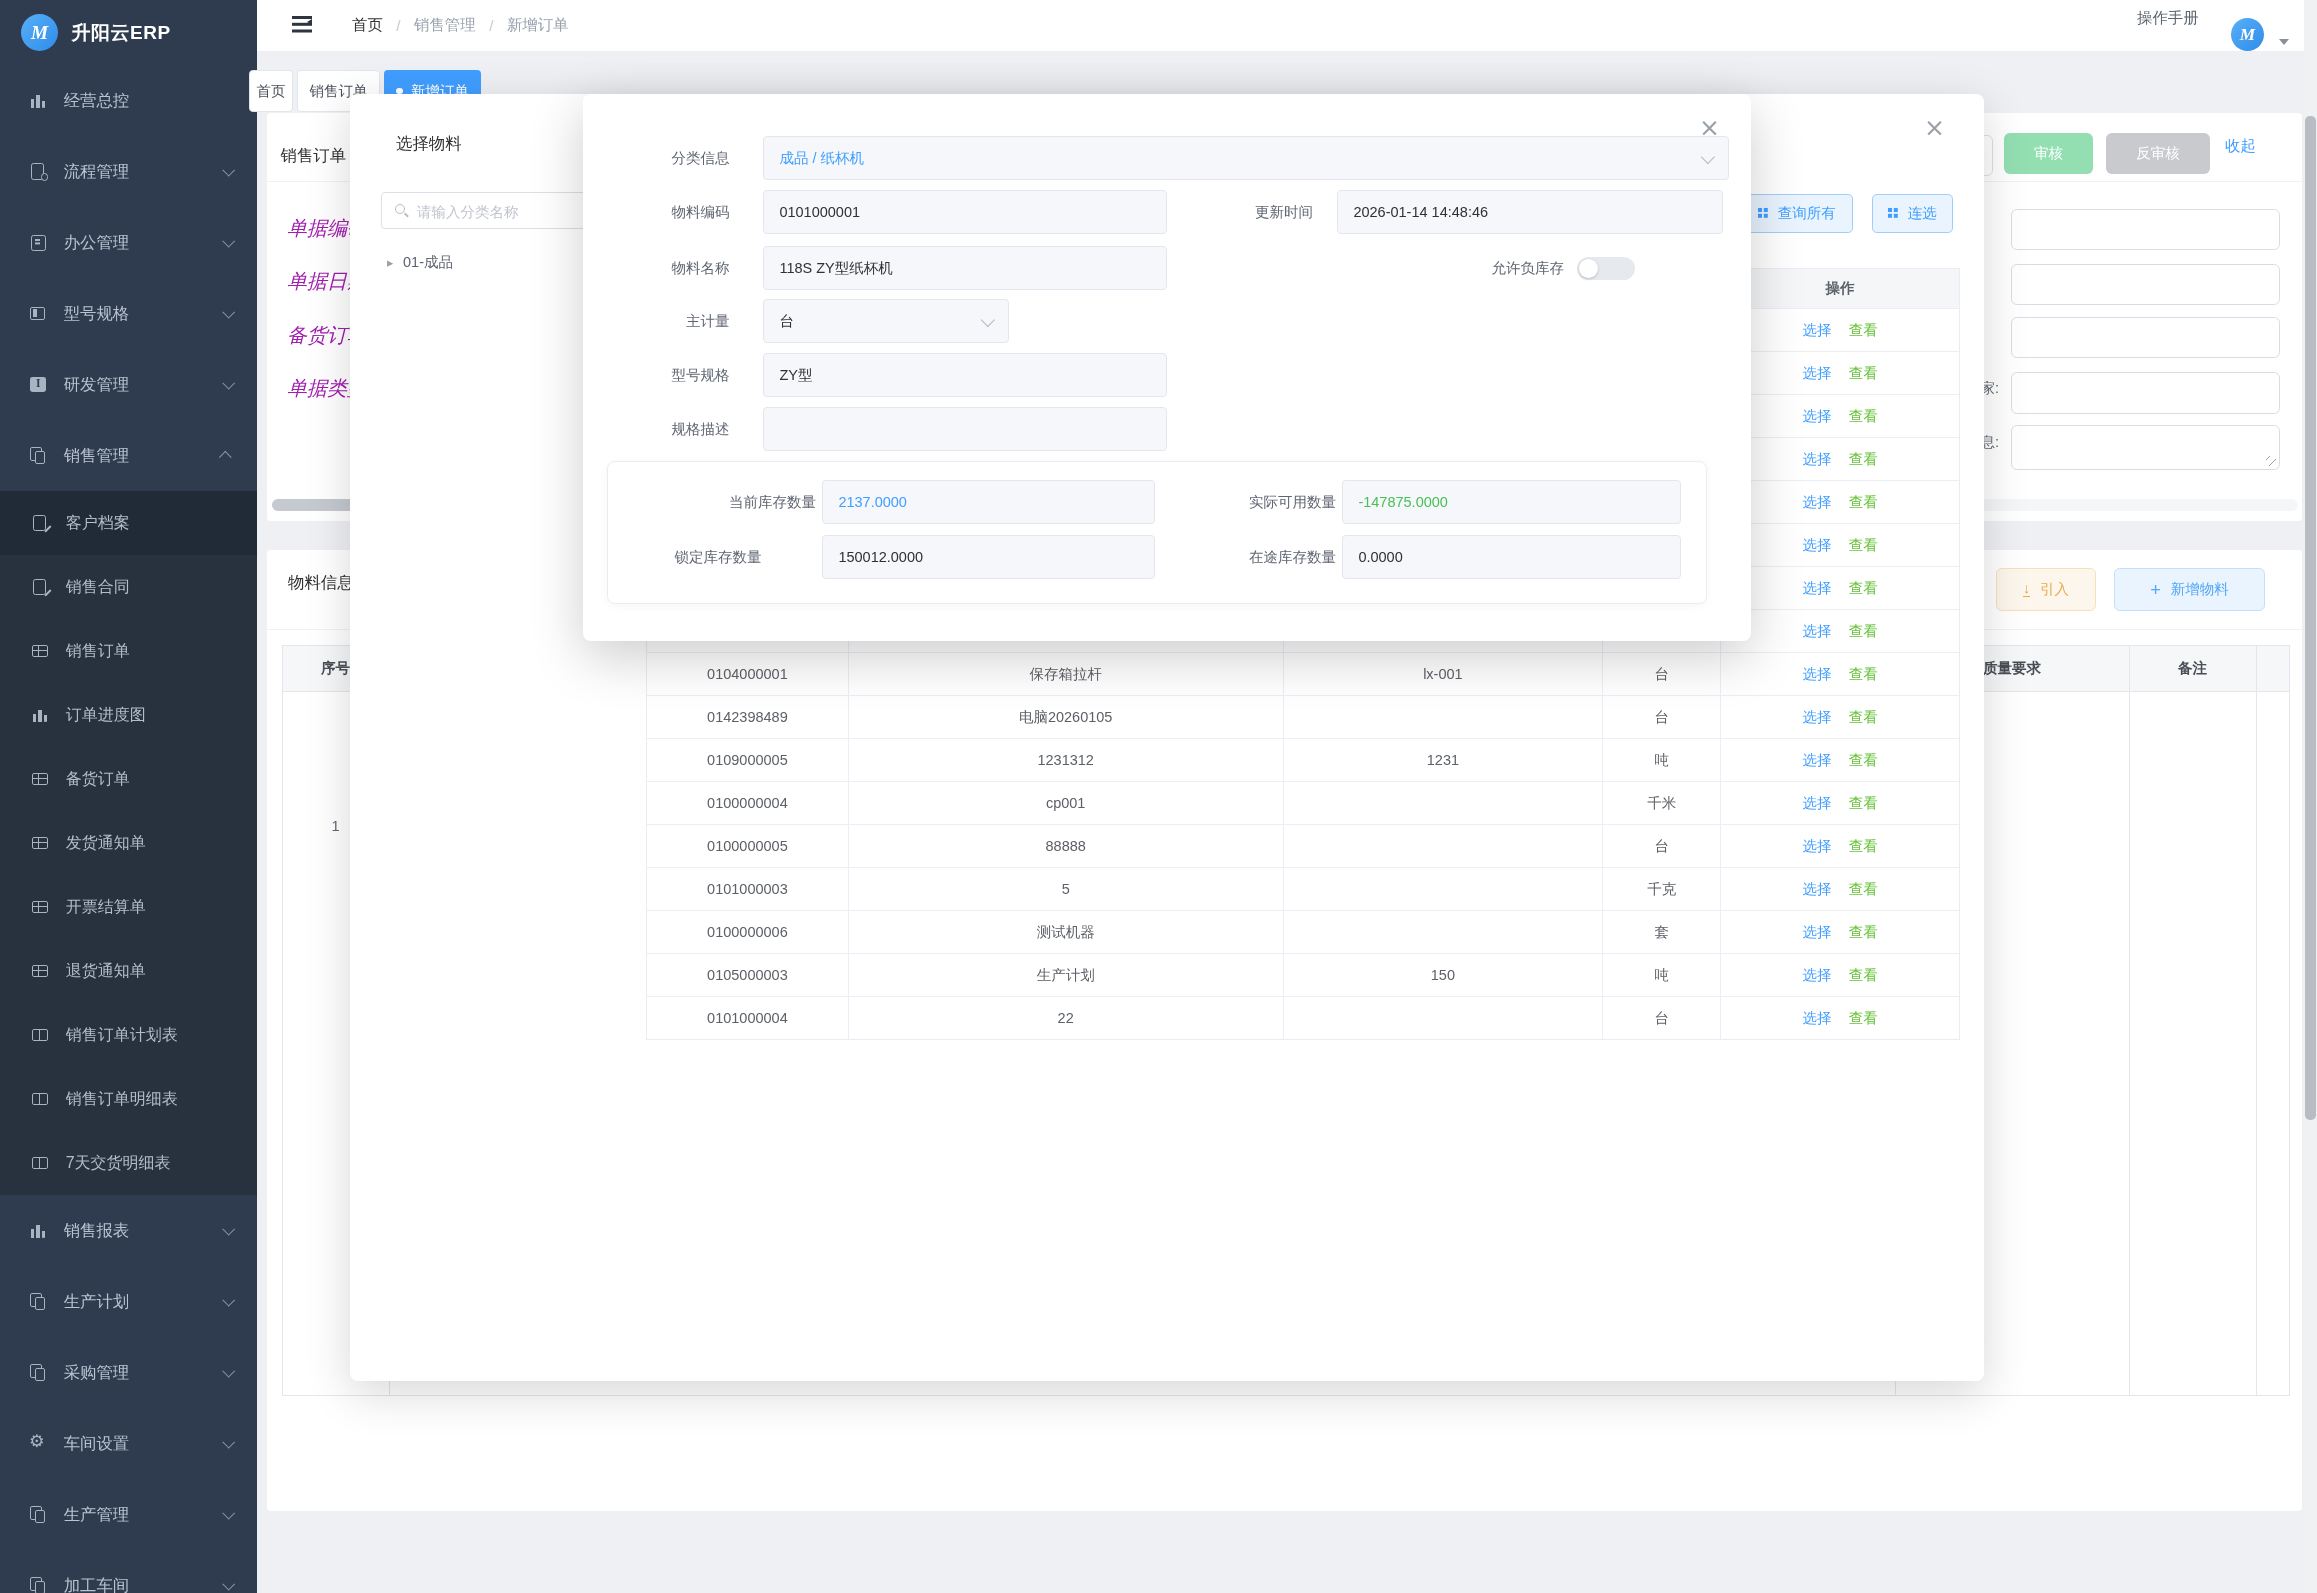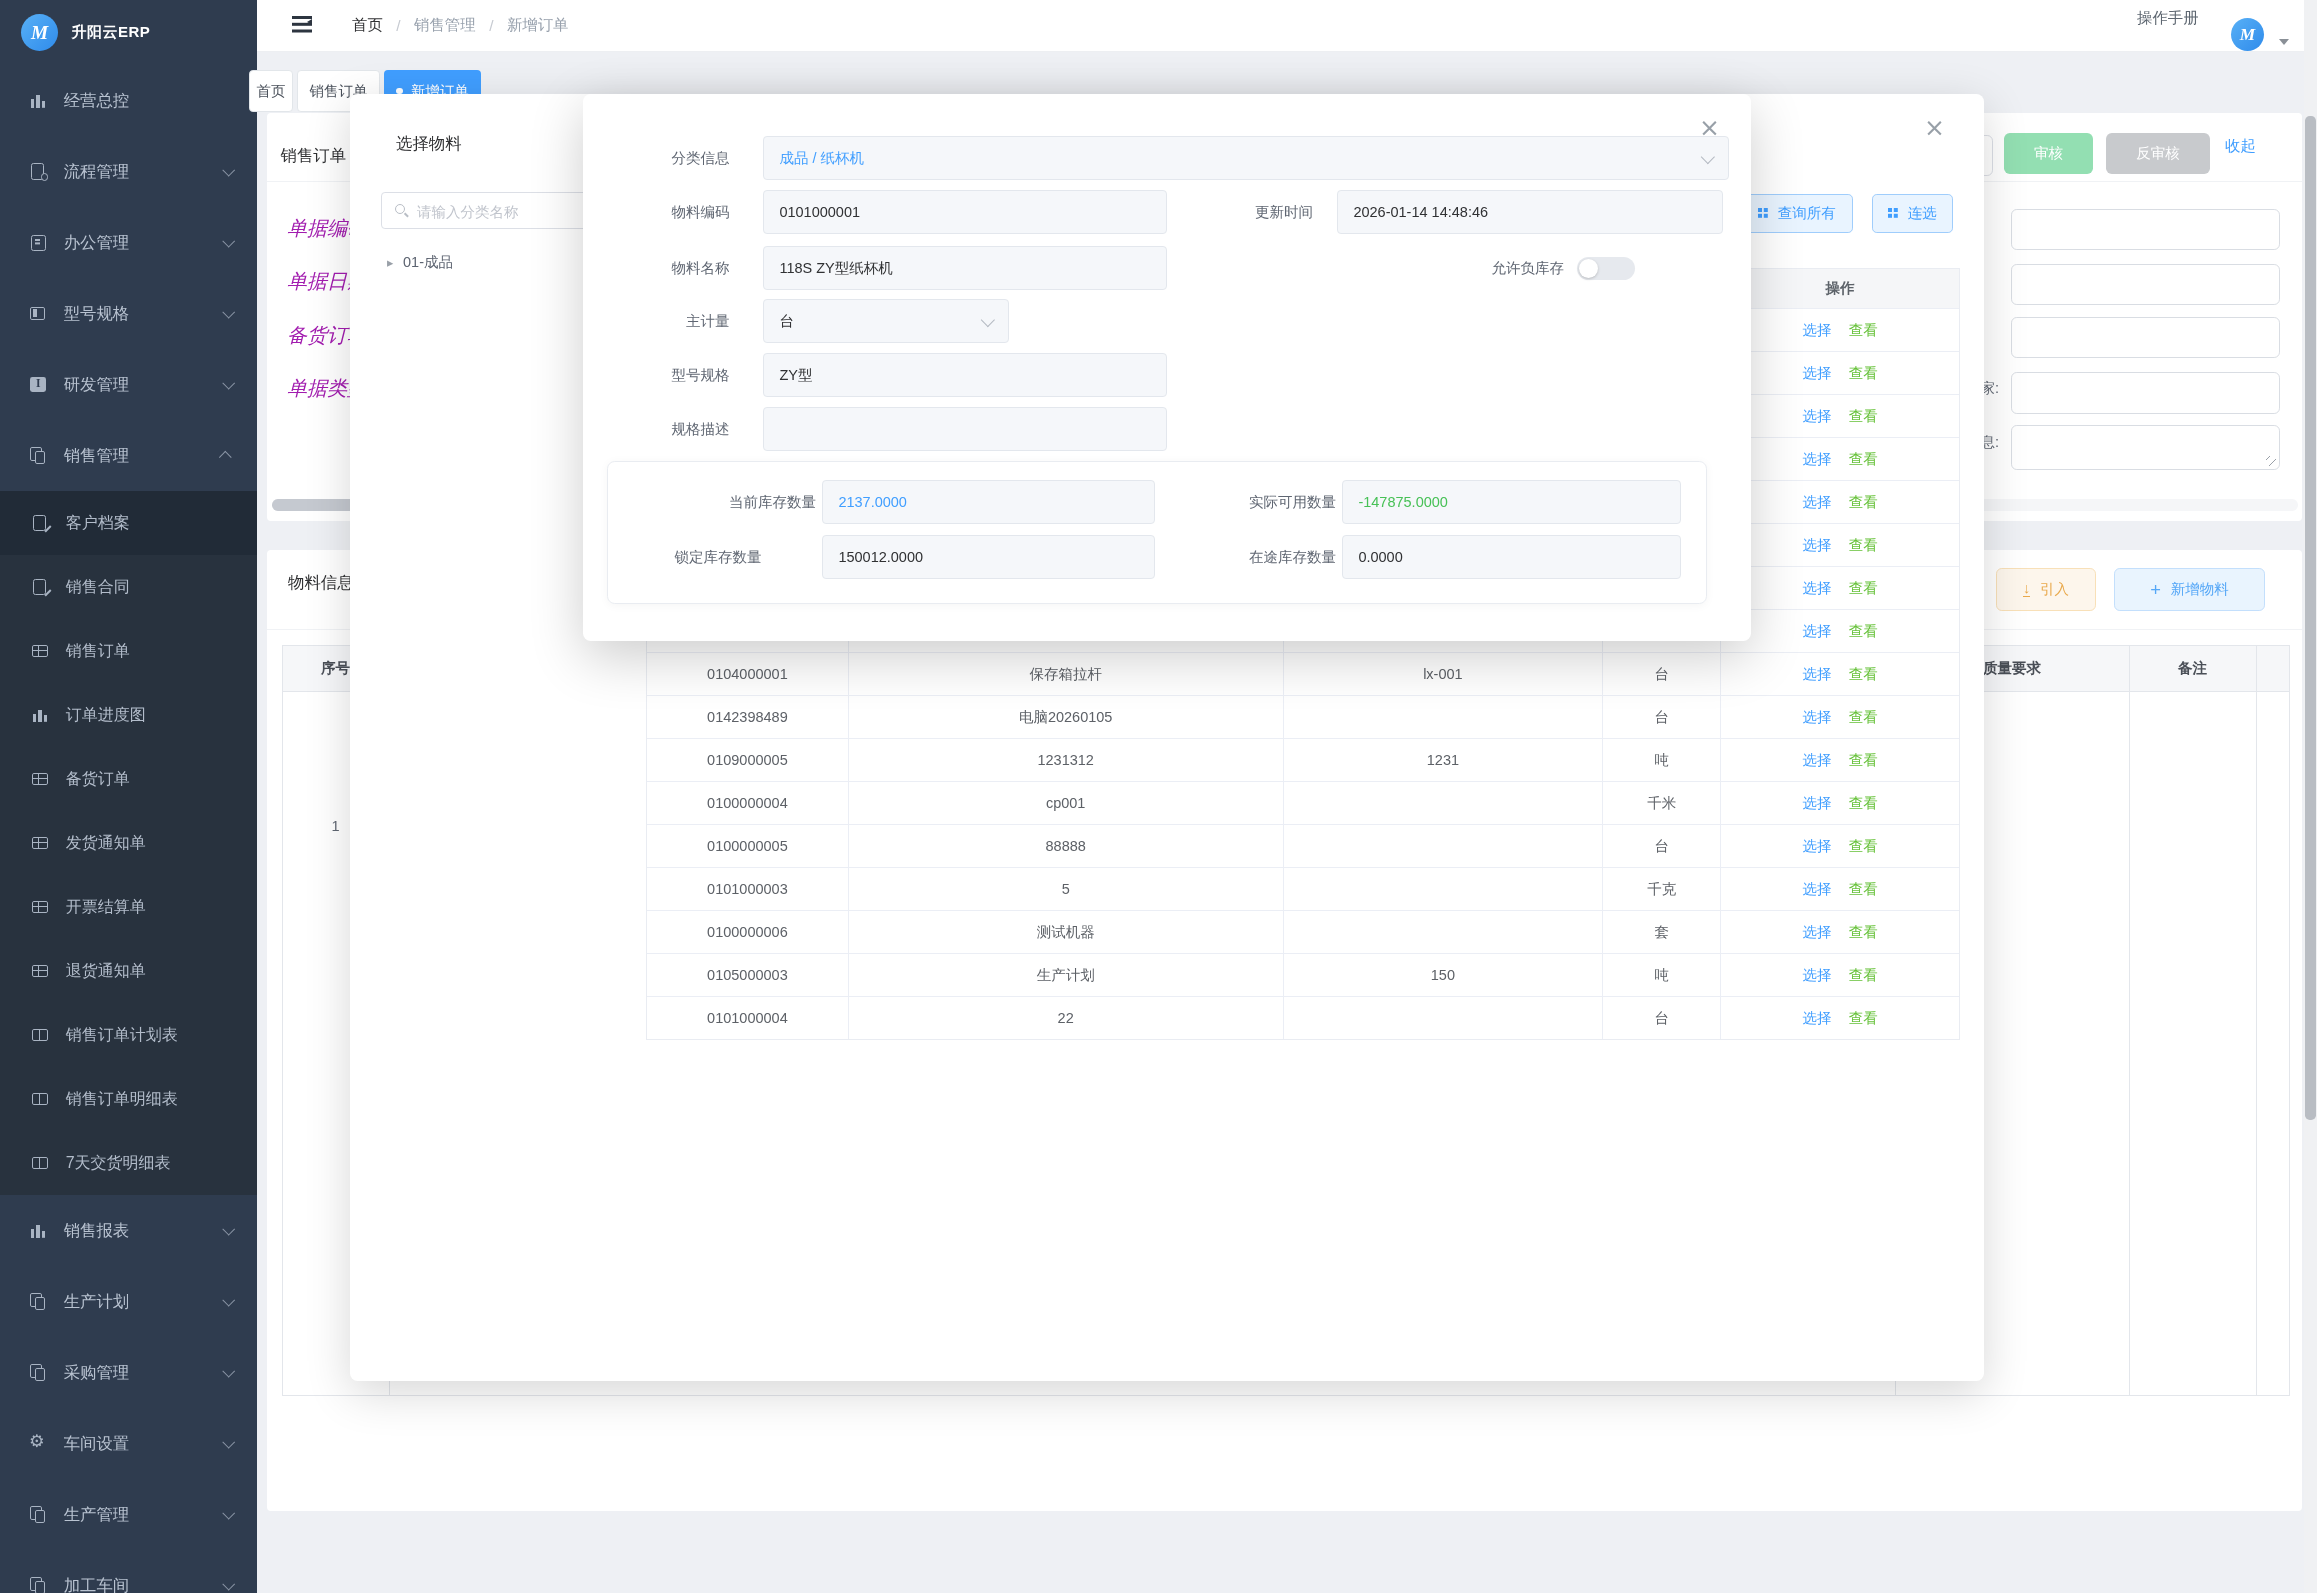--- a/index.html
+++ b/index.html
@@ -5,21 +5,21 @@
   html,body{margin:0;padding:0;background:#eef0f4;}
   .page{position:relative;width:2317px;height:1593px;overflow:hidden;background:#eef0f4;
         font-family:"Liberation Sans","DejaVu Sans",sans-serif;color:#303133;}
   .abs{position:absolute;box-sizing:border-box;}
 
   
   .sidebar{position:absolute;left:0;top:0;width:257px;height:1593px;background:#2f3c4f;overflow:hidden;}
   .logo{height:65px;display:flex;align-items:center;padding-left:21px;}
   .logo-circle{width:37px;height:37px;border-radius:50%;background:linear-gradient(135deg,#58b0f6,#2f8beb);
     display:flex;align-items:center;justify-content:center;color:#fff;font:italic 800 19.3px "Liberation Serif",serif;}
-  .logo-text{margin-left:13.5px;color:#fff;font-size:15px;font-weight:700;letter-spacing:0.5px;}
+  .logo-text{margin-left:13.5px;color:#fff;font-size:19px;font-weight:700;letter-spacing:0.5px;}
   .side-group{display:flex;flex-direction:column;}
   .side-item{height:71px;display:flex;align-items:center;padding:0 25px 0 29px;gap:16.4px;color:#b9c3d1;font-size:16.4px;cursor:pointer;}
   .side-group.sub{background:#28323e;}
   .side-group.sub .side-item{height:64px;padding-left:31px;font-size:16px;color:#b3bdcb;}
   .side-item.active{background:#212b37;}
   .arr{margin-left:auto;width:7.7px;height:7.7px;border-right:1.6px solid #8b96a6;border-bottom:1.6px solid #8b96a6;
        transform:rotate(45deg) translateY(-1.9px);flex:0 0 7.7px;}
   .side-item.expanded .arr{transform:rotate(225deg) translateY(-2.9px);}
   .side-item.no-arrow .arr{visibility:hidden;}
   .mi{position:relative;width:18.3px;height:18.3px;flex:0 0 18.3px;color:#a9b4c3;}

